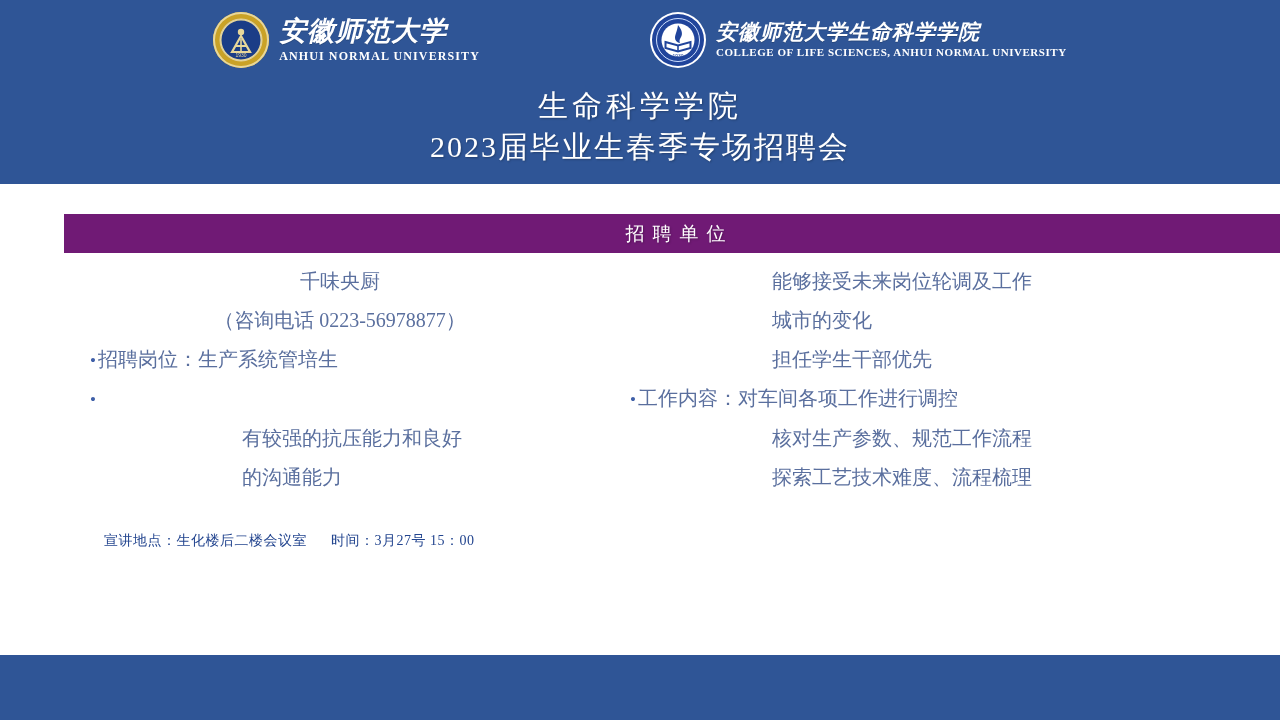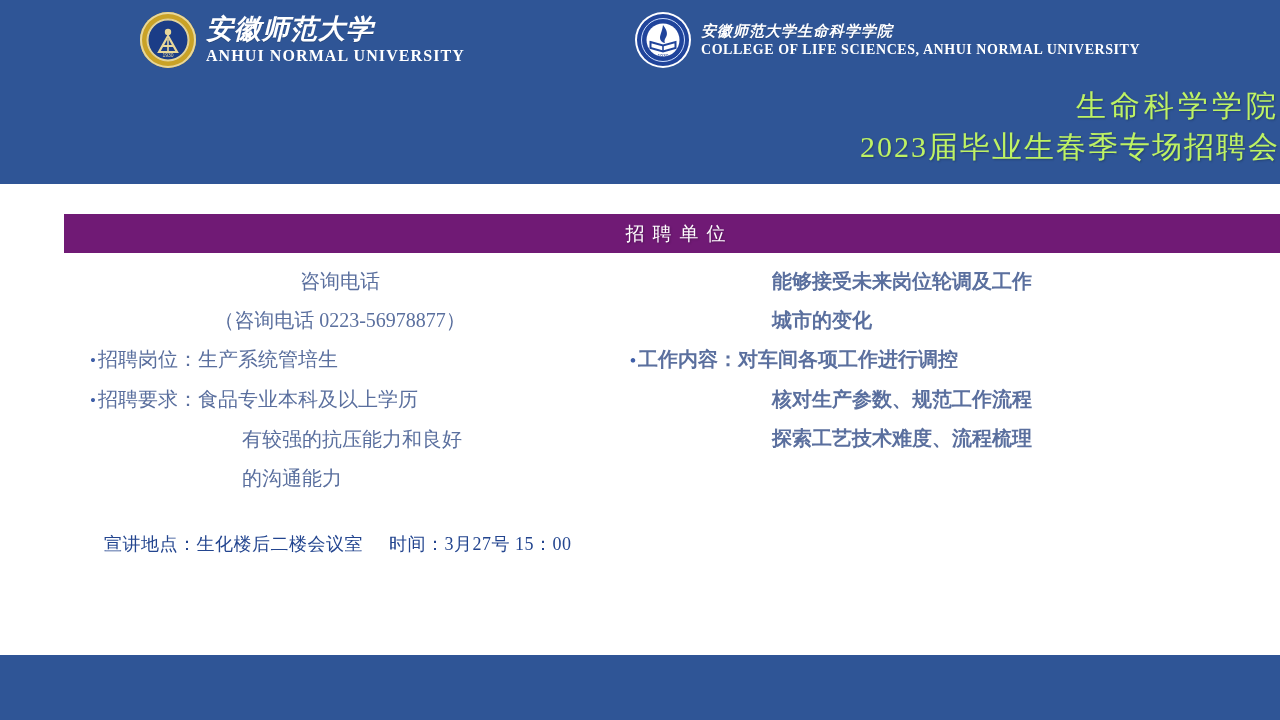--- a/index.html
+++ b/index.html
@@ -101,43 +101,43 @@
   .logo-cn {
     color: #ffffff;
     font-size: 27px;
     letter-spacing: 1px;
     font-style: italic;
     font-weight: 700;
     white-space: nowrap;
     text-shadow: 0 1px 0 rgba(0,0,0,.18);
   }
   .logo-cn.small {
-    font-size: 15px;
+    font-size: 21px;
   }
   .logo-en {
     color: #ffffff;
-    font-size: 16px;
+    font-size: 12px;
     font-weight: 700;
     letter-spacing: 1.1px;
     margin-top: 5px;
     white-space: nowrap;
   }
   .logo-en.tiny {
-    font-size: 14px;
+    font-size: 11px;
     letter-spacing: .55px;
     margin-top: 4px;
   }
 
   .title-wrap {
     position: absolute;
     left: 0;
     top: 86px;
     width: 1280px;
-    text-align: right;
-    color: #bef264;
+    text-align: center;
+    color: #ffffff;
   }
   .title-line1 {
     font-size: 30px;
     letter-spacing: 4px;
     line-height: 40px;
     text-shadow: 1px 1px 2px rgba(0,0,0,.25);
   }
   .title-line2 {
     font-size: 30px;
     letter-spacing: 2px;
@@ -175,21 +175,21 @@
     height: 390px;
   }
   .col {
     position: absolute;
     top: 0;
     color: #5a6f9e;
     font-size: 20px;
     line-height: 39px;
   }
   .col-left  { left: 90px;  width: 500px; }
-  .col-right { left: 630px; width: 520px; font-weight: bold; }
+  .col-right { left: 630px; width: 520px; }
 
   .line {
     white-space: nowrap;
   }
   .line.center {
     text-align: center;
   }
   .line.indent-hanging {
     padding-left: 152px;
   }
@@ -206,21 +206,21 @@
     font-size: 17px;
     line-height: 39px;
     margin-right: 2px;
     flex: none;
   }
   .meeting-line {
     position: absolute;
     left: 104px;
     top: 270px;
     color: #23458f;
-    font-size: 18px;
+    font-size: 14px;
     letter-spacing: .5px;
     white-space: nowrap;
     text-align: center;
   }
   .meeting-gap {
     display: inline-block;
     width: 16px;
   }
 
   
@@ -284,46 +284,46 @@
 </div>
 
 <div class="section-banner">
   <span class="section-banner-label">招聘单位</span>
 </div>
 
 <div class="content">
 
   <div class="col col-left">
 
-    <div class="line center">咨询电话</div>
+    <div class="line center">千味央厨</div>
 
     <div class="line center">（咨询电话 0223-56978877）</div>
 
     <div class="bullet-line">
       <span class="bullet">•</span>
       <span>招聘岗位：生产系统管培生</span>
     </div>
 
     <div class="bullet-line">
       <span class="bullet">•</span>
-      <span>招聘要求：食品专业本科及以上学历</span>
     </div>
 
     <div class="line indent-hanging">有较强的抗压能力和良好</div>
 
     <div class="line indent-hanging">的沟通能力</div>
 
   </div>
 
   <div class="col col-right">
 
     <div class="line indent-hanging-r">能够接受未来岗位轮调及工作</div>
 
     <div class="line indent-hanging-r">城市的变化</div>
 
+    <div class="line indent-hanging-r">担任学生干部优先</div>
 
     <div class="bullet-line">
       <span class="bullet">•</span>
       <span>工作内容：对车间各项工作进行调控</span>
     </div>
 
     <div class="line indent-hanging-r">核对生产参数、规范工作流程</div>
 
     <div class="line indent-hanging-r">探索工艺技术难度、流程梳理</div>
 

